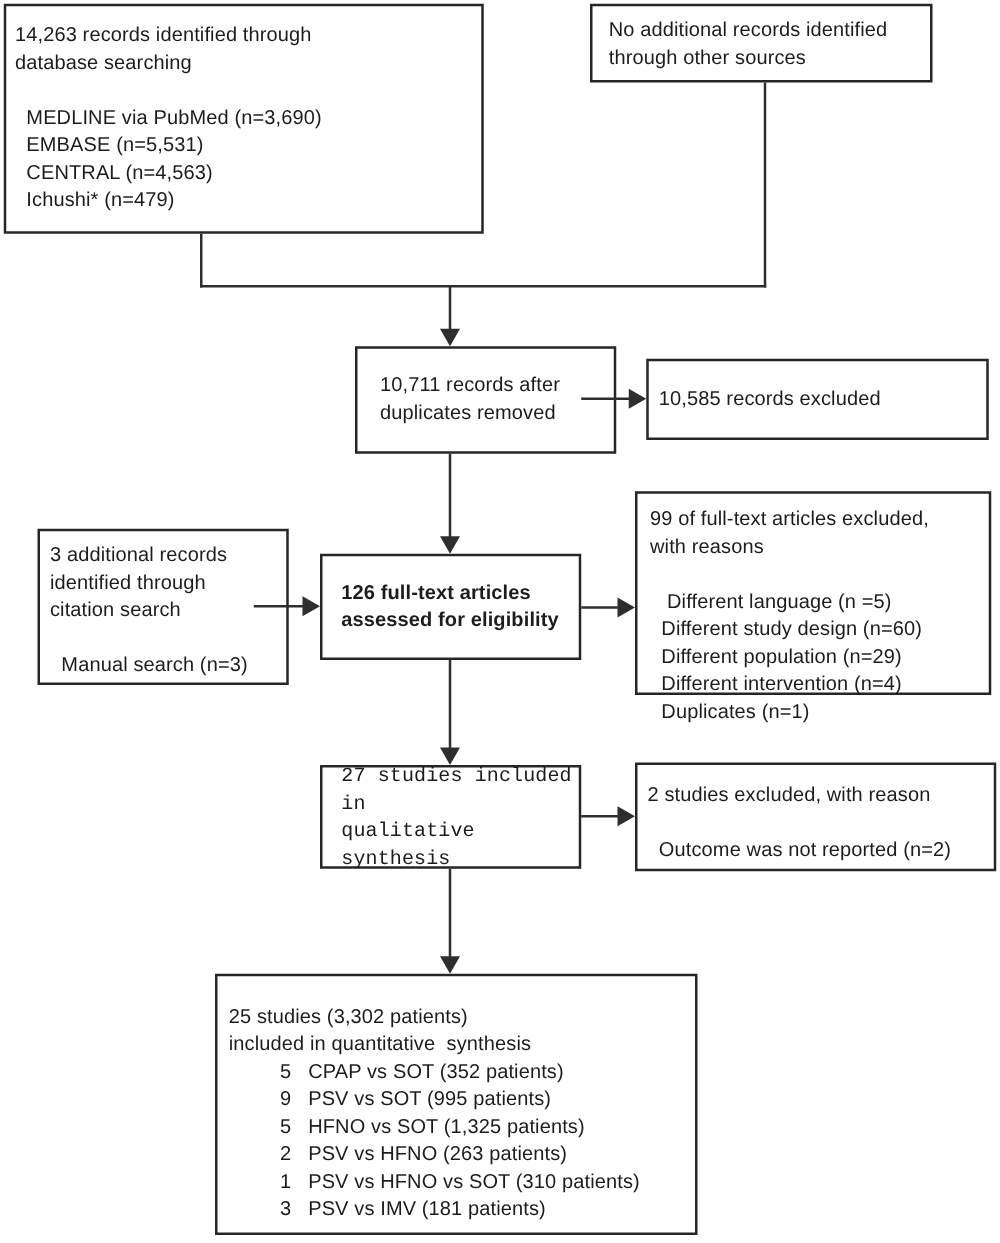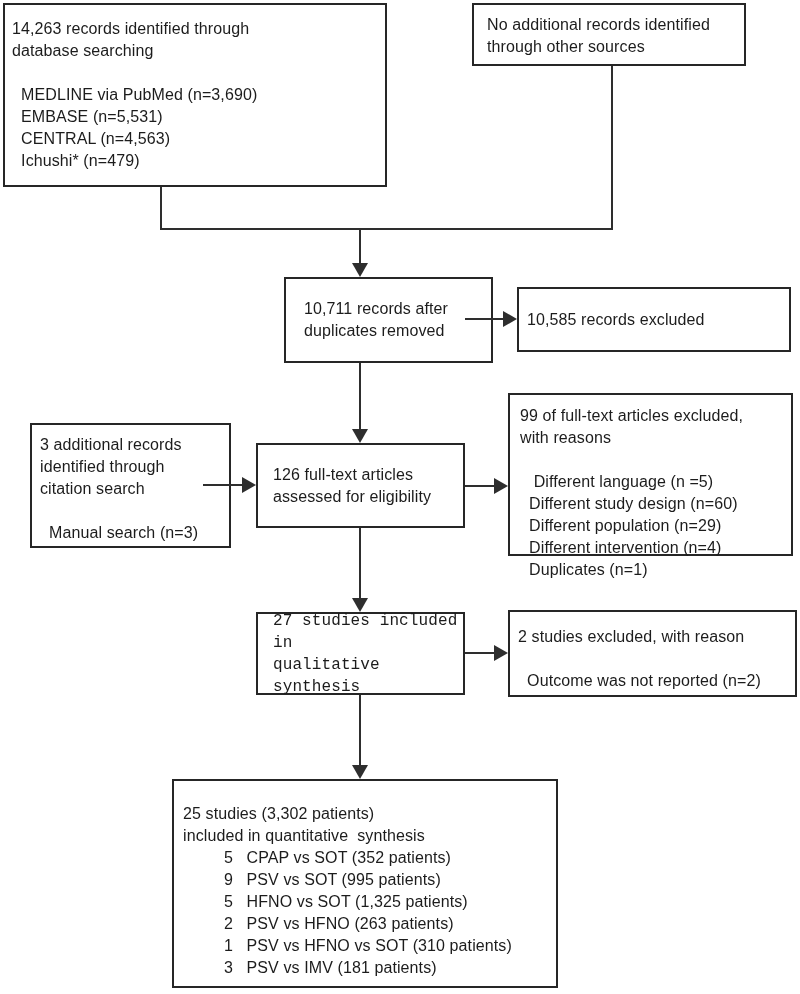--- a/index.html
+++ b/index.html
@@ -86,21 +86,21 @@
 
   <div class="box" style="left:2px; top:423px; width:201px; height:125px; padding:9px 4px 4px 8px;margin-left:28px;">3 additional records
 identified through
 citation search
 
   Manual search (n=3)</div>
 
   <div class="hline" style="left:203px; top:484px; width:40px;"></div>
   <div class="arrow-right" style="left:242px; top:477px;"></div>
 
-  <div class="box vcenter" style="left:256px; top:443px; width:209px; height:85px; padding-left:15px;">126 full-text articles
+  <div class="box vcenter" style="left:256px; top:443px; width:209px; height:85px; padding-left:15px;font-weight:bold;">126 full-text articles
 assessed for eligibility</div>
 
   <div class="hline" style="left:465px; top:485px; width:30px;"></div>
   <div class="arrow-right" style="left:494px; top:478px;"></div>
 
   <div class="box" style="left:508px; top:393px; width:285px; height:163px; padding:10px 4px 4px 10px;">99 of full-text articles excluded,
 with reasons
 
    Different language (n =5)
   Different study design (n=60)

